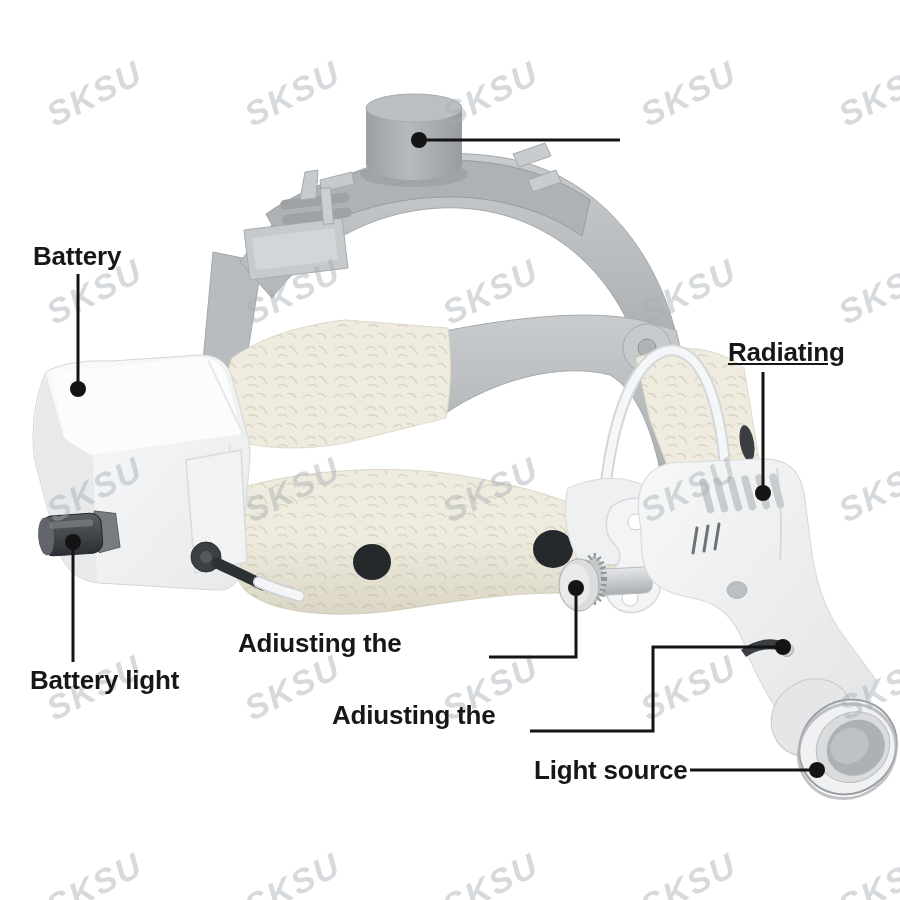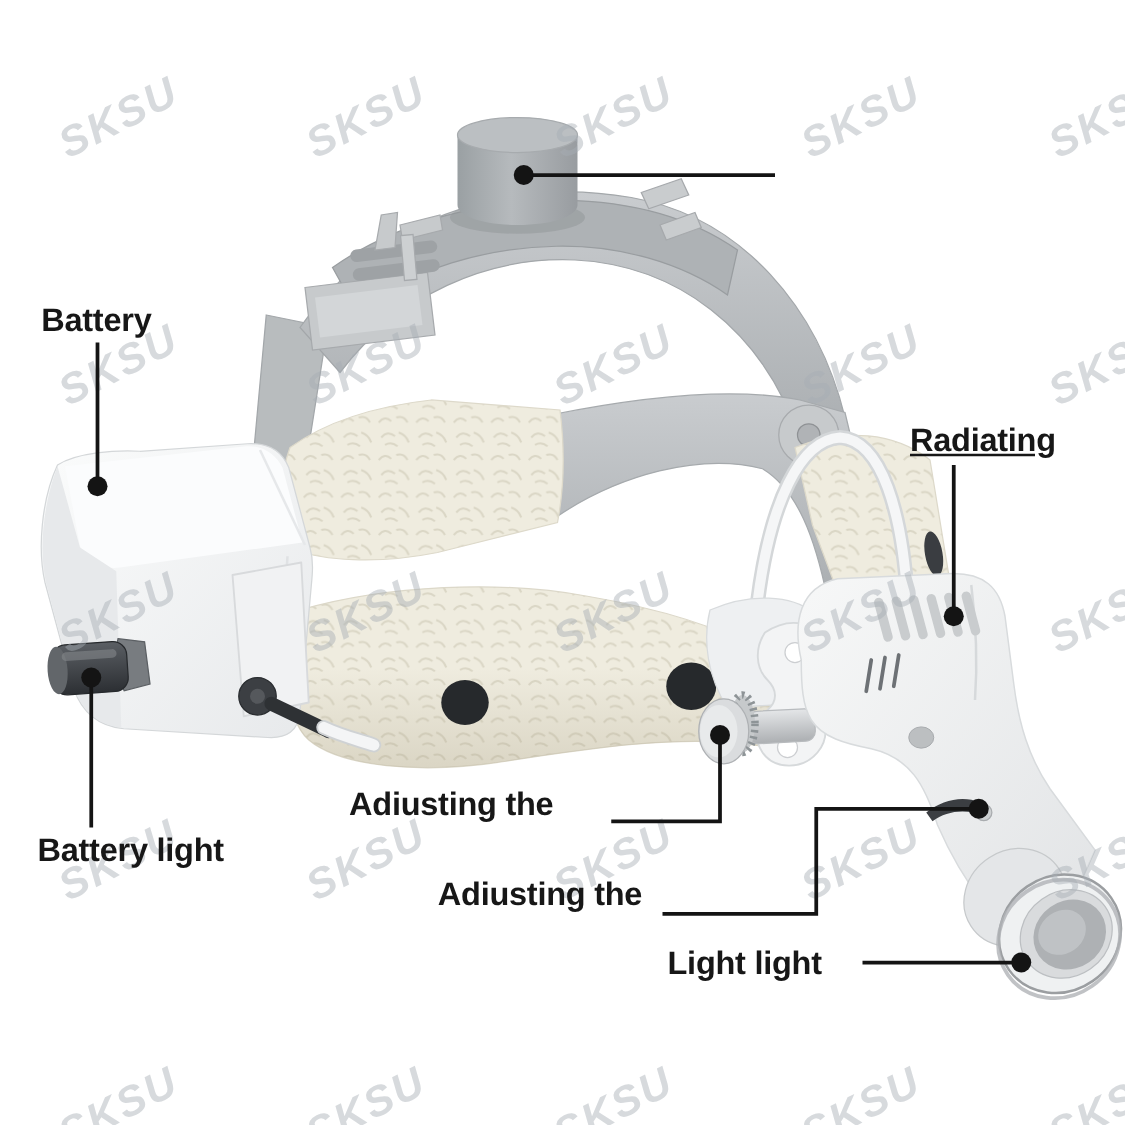--- a/index.html
+++ b/index.html
@@ -1,21 +1,21 @@
 <!DOCTYPE html>
 <html style="--label-color: #171717; --leader-color: #141414;"><head>
 <meta charset="utf-8">
 <style>
   html,body{margin:0;padding:0;background:#ffffff;}
   .stage{position:relative;width:900px;height:900px;background:#fff;overflow:hidden;
          font-family:"Liberation Sans",sans-serif;}
   .stage svg{position:absolute;left:0;top:0;}
   .label{position:absolute;color:var(--label-color,#171717);font-size:26px;font-weight:700;
          letter-spacing:-.2px;line-height:28px;white-space:nowrap;}
-  .label.center{text-align:center;}
+  .label.center{text-align:left;}
   .wm{font-family:"Liberation Sans",sans-serif;font-weight:bold;font-style:italic;
       font-size:34px;letter-spacing:2px;opacity:.45;}
   .leader{stroke:var(--leader-color,#141414);stroke-width:3;fill:none;}
   .ldot{fill:var(--leader-color,#141414);}
 </style>
 </head>
 <body>
 
 <div class="stage">
 
@@ -220,15 +220,15 @@
 
 <div class="label" style="left:33px;top:242px;">Battery</div>
 <div class="label" style="left:728px;top:338px;text-decoration:underline;">Radiating</div>
 <div class="label" style="left:30px;top:666px;">Battery light</div>
 <div class="label center" style="left:238px;top:629px;width:246px;">
   <div>Adiusting the</div>
 </div>
 <div class="label center" style="left:332px;top:701px;width:200px;">
   <div>Adiusting the</div>
 </div>
-<div class="label" style="left:534px;top:756px;">Light light</div>
+<div class="label" style="left:534px;top:756px;">Light source</div>
 
 </div>
 
 </body></html>

